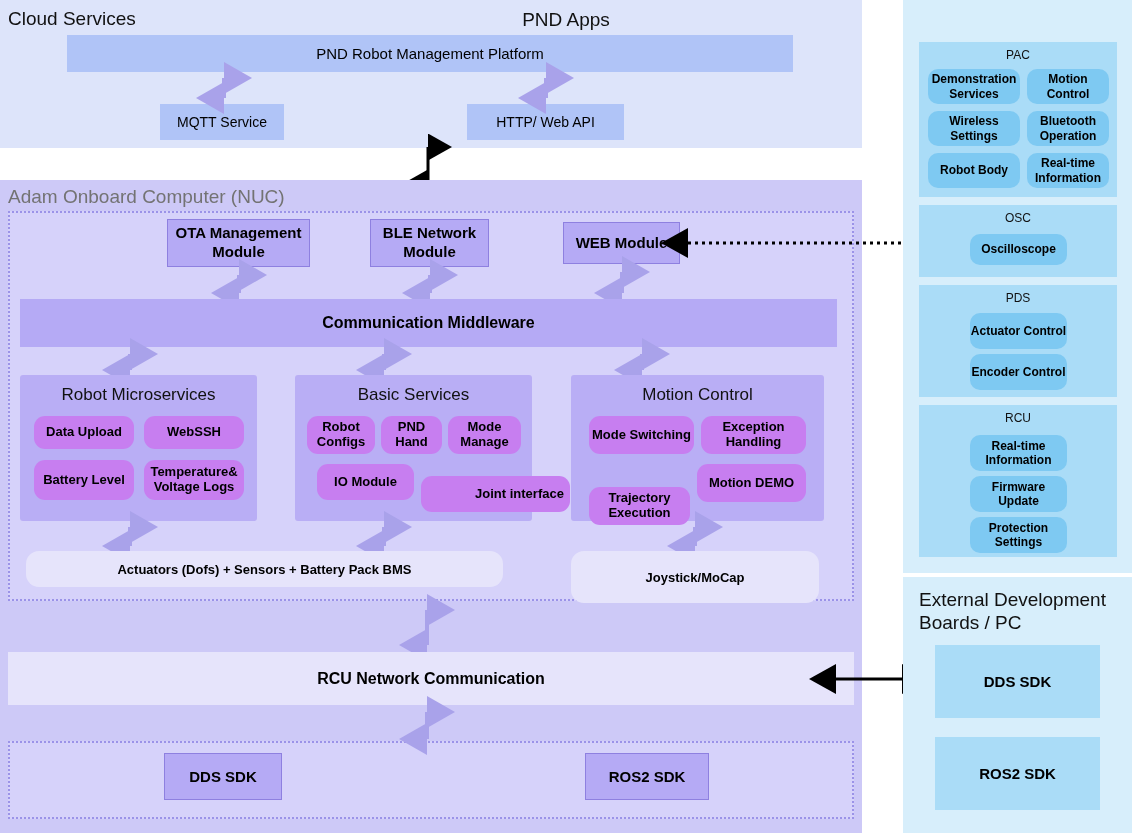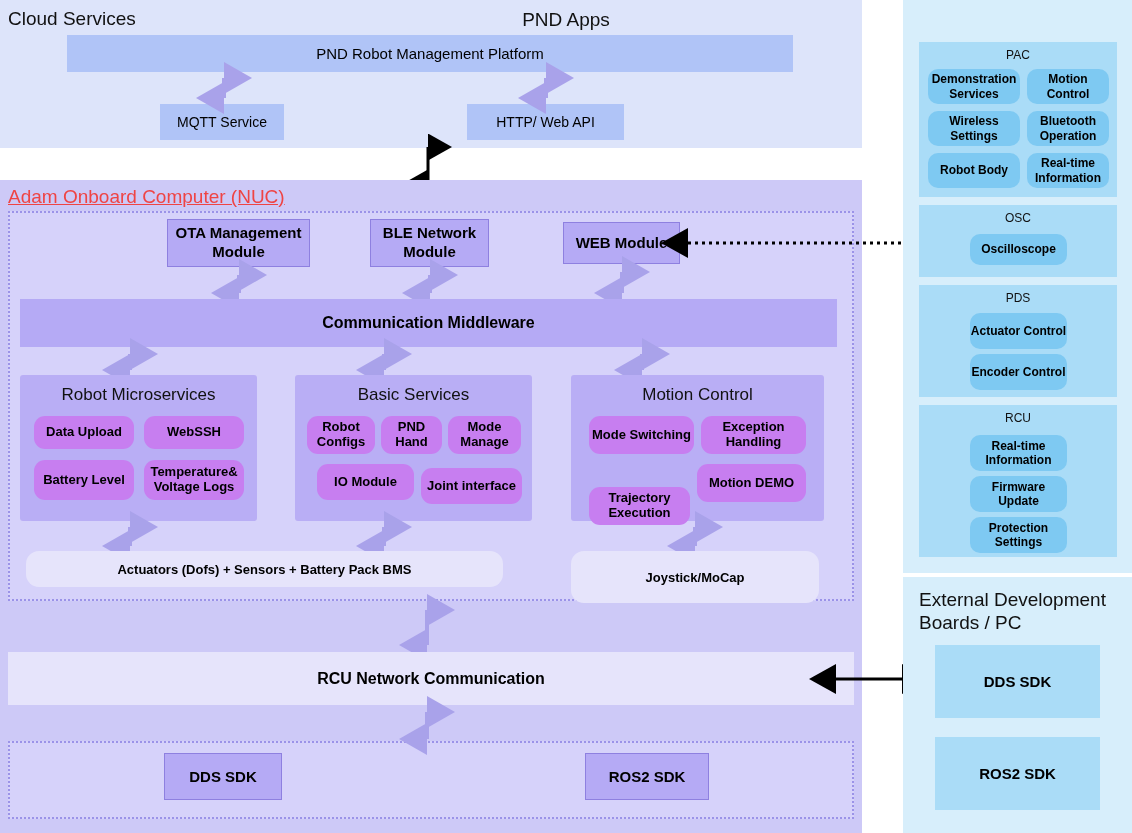--- a/index.html
+++ b/index.html
@@ -13,21 +13,21 @@
 
   
   #cloud-panel{left:0;top:0;width:862px;height:148px;background:#dde4fa;}
   #cloud-title{left:8px;top:8px;font-size:19px;color:#111;}
 
   #pnd-platform{left:67px;top:35px;width:726px;height:37px;background:#b0c4f7;font-size:15px;}
   #mqtt-box{left:160px;top:104px;width:124px;height:36px;background:#b0c4f7;font-size:14px;}
   #http-box{left:467px;top:104px;width:157px;height:36px;background:#b0c4f7;font-size:14px;}
 
   #adam-panel{left:0;top:180px;width:862px;height:653px;background:#cdc9f7;}
-  #adam-title{left:8px;top:186px;font-size:19px;color:#ef4444;text-decoration:underline;}
+  #adam-title{left:8px;top:186px;font-size:19px;color:#737373;}
 
   
   #adam-inner-top{left:8px;top:211px;width:846px;height:390px;background:#d6d2fa;border:2px dotted #9b93e8;}
   #adam-inner-bottom{left:8px;top:741px;width:846px;height:78px;background:#d6d2fa;border:2px dotted #9b93e8;}
 
   
   .mod{background:#b5aaf5;border:1px solid #8e80e0;font-size:15px;font-weight:bold;line-height:1.25;}
   #ota-module{left:167px;top:219px;width:143px;height:48px;}
   #ble-module{left:370px;top:219px;width:119px;height:48px;}
   #web-module{left:563px;top:222px;width:117px;height:42px;}
@@ -164,21 +164,21 @@
   <div class="pill" style="left:14px;top:85px;width:100px;height:40px;">Battery Level</div>
   <div class="pill" style="left:124px;top:85px;width:100px;height:40px;">Temperature&amp; Voltage Logs</div>
 </div>
 
 <div class="abs group" id="grp-basic">
   <div class="group-title">Basic Services</div>
   <div class="pill" style="left:12px;top:41px;width:68px;height:38px;">Robot Configs</div>
   <div class="pill" style="left:86px;top:41px;width:61px;height:38px;">PND Hand</div>
   <div class="pill" style="left:153px;top:41px;width:73px;height:38px;">Mode Manage</div>
   <div class="pill" style="left:22px;top:89px;width:97px;height:36px;">IO Module</div>
-  <div class="pill" style="left:126px;top:93px;width:101px;height:36px;">Joint interface</div>
+  <div class="pill" style="left:126px;top:101px;width:101px;height:36px;padding-left:48px;">Joint interface</div>
 </div>
 
 <div class="abs group" id="grp-motion">
   <div class="group-title">Motion Control</div>
   <div class="pill" style="left:18px;top:41px;width:105px;height:38px;">Mode Switching</div>
   <div class="pill" style="left:130px;top:41px;width:105px;height:38px;">Exception Handling</div>
   <div class="pill" style="left:18px;top:89px;width:101px;height:38px;margin-top:23px;">Trajectory Execution</div>
   <div class="pill" style="left:126px;top:89px;width:109px;height:38px;">Motion DEMO</div>
 </div>
 

